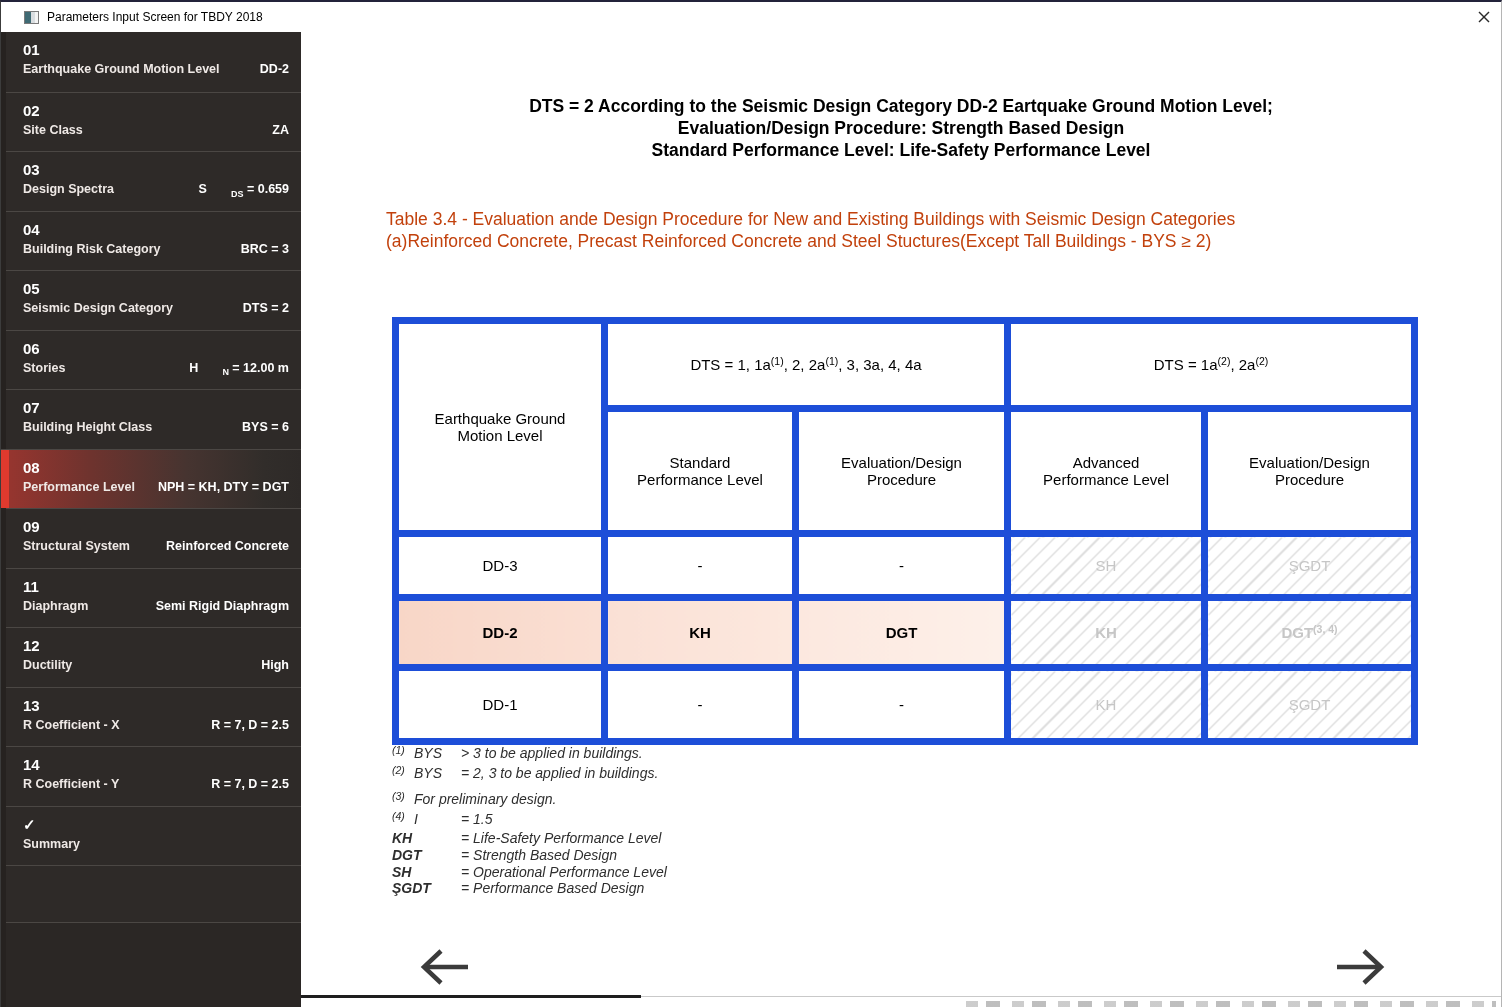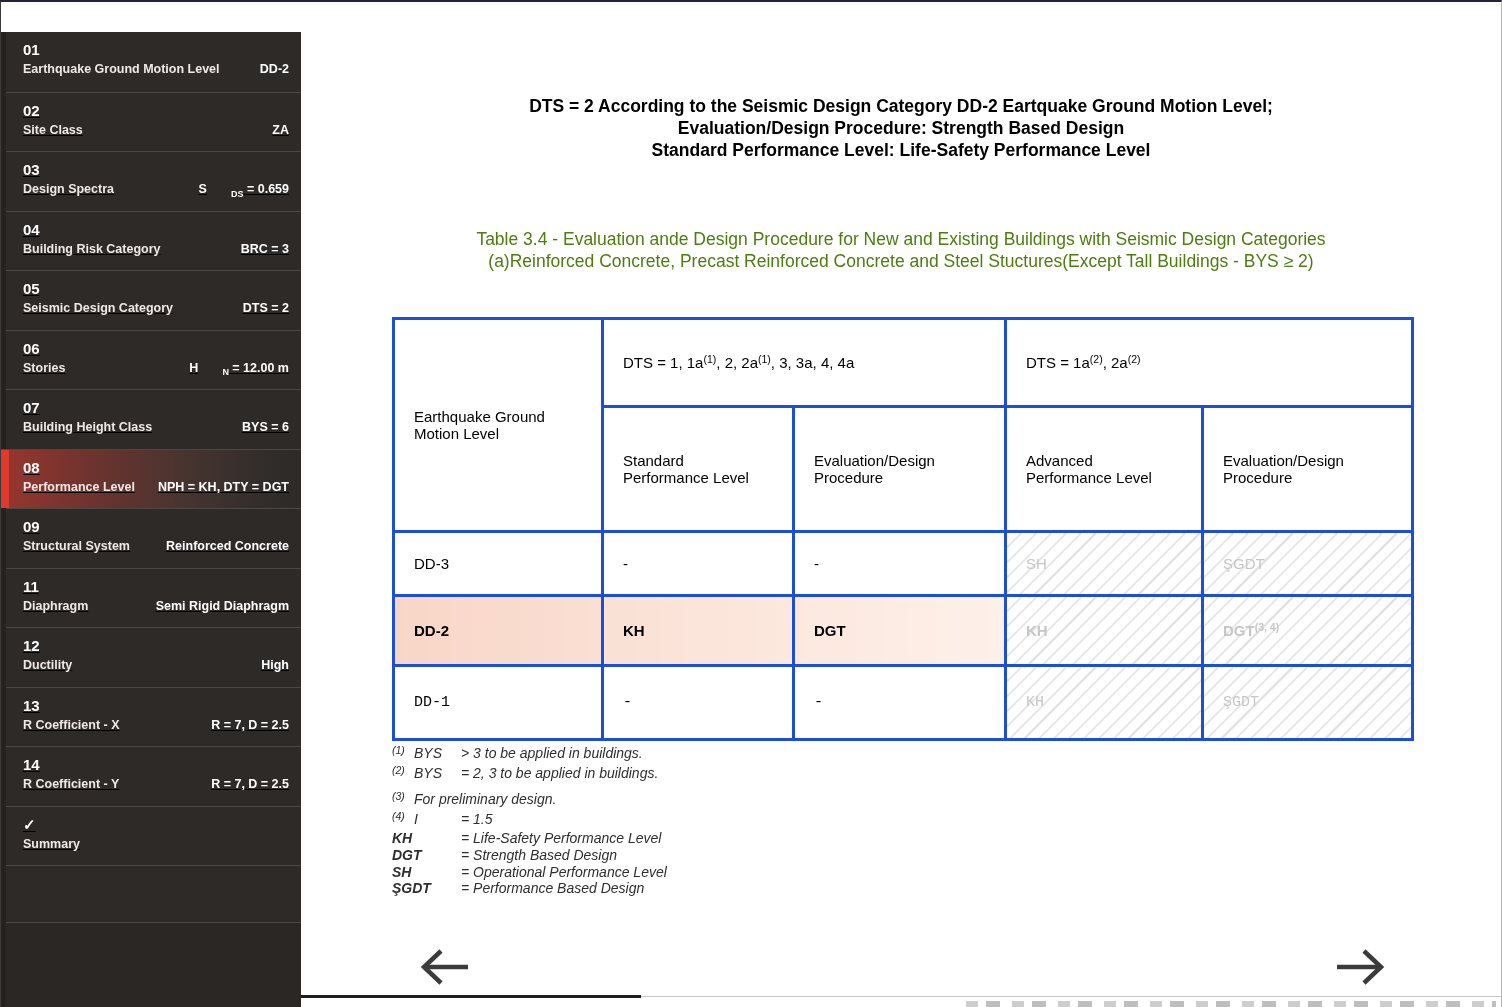--- a/index.html
+++ b/index.html
@@ -12,46 +12,46 @@
   
   .titlebar { position:absolute; top:0; left:0; right:0; height:30px; background:#fff; }
   .app-icon { position:absolute; left:23px; top:9px; width:15px; height:13px; border:1px solid #7a7a7a;
               background:linear-gradient(90deg,#3f6a74 0 50%,#d9dde0 50% 78%,#f4f4f4 78% 100%); }
   .app-title { position:absolute; left:46px; top:8px; font-size:12px; color:#000; white-space:nowrap; }
   .close-btn { position:absolute; right:6px; top:5px; width:22px; height:20px; display:flex; align-items:center; justify-content:center; cursor:pointer; }
 
   
   .sidebar { position:absolute; top:30px; left:0; width:300px; bottom:0; background:#262220; display:flex; flex-direction:column; }
   .sb-item { height:59.5px; margin-left:5px; padding:8px 12px 0 17px; background:#2e2a28; }
-  .sb-item + .sb-item, .sb-gap, .sb-tail { border-top:1px solid #4b4744;text-decoration:underline; }
+  .sb-item + .sb-item, .sb-gap, .sb-tail { border-top:1px solid #4b4744; }
   .sb-item.active { margin-left:0; padding-left:22px;
      background:linear-gradient(90deg,#e03a2e 0,#e03a2e 8px,#96352f 8px,#6e332e 30%,#463430 62%,#312d2a 88%,#2e2a28 100%); }
   .sb-num { font-size:15px; font-weight:bold; color:#fff; line-height:19px; margin-bottom:3px; }
   .sb-row { display:flex; justify-content:space-between; align-items:baseline; font-size:12.5px; font-weight:bold;
             color:#efe9e6; white-space:nowrap; overflow:hidden; }
   .sb-label { flex-shrink:0; }
   .sb-value { color:#fff; margin-left:8px; flex:1; text-align:right; overflow:hidden; }
   .sb-value sub { font-size:9px;margin-left:24px; }
   .sb-gap { height:57px; margin-left:5px; background:#2e2a28; }
   .sb-tail { flex:1; margin-left:5px; background:#2b2725; }
 
   
   .main { position:absolute; left:300px; top:30px; right:0; bottom:0; background:#fff; }
   .heading { position:absolute; left:0; right:0; top:63px; text-align:center; font-size:17.5px; font-weight:bold; color:#000; line-height:22px; }
-  .caption { position:absolute; left:85px; top:176px; width:1030px; text-align:center; font-size:17.5px; color:#4d7c0f; line-height:22px;margin-top:20px; }
+  .caption { position:absolute; left:85px; top:176px; width:1030px; text-align:left; font-size:17.5px; color:#c2410c; line-height:22px; }
 
   
   .tbl-wrap { position:absolute; left:91px; top:285px; }
   table { border-collapse:collapse; table-layout:fixed; width:1019px; border:2px solid #000; }
-  td { border:3px solid #1d4ed8; text-align:left; vertical-align:middle; font-size:15px; color:#000; padding:19px; }
+  td { border:7px solid #1d4ed8; text-align:center; vertical-align:middle; font-size:15px; color:#000; padding:19px; }
   tr.h1 td { height:88px; }
   tr.h2 td { height:125px; }
   tr.r0 td { height:64px; }
   tr.r1 td { height:70px; font-weight:bold; }
-  tr.r2 td { height:74px;font-family:Liberation Mono, monospace; }
+  tr.r2 td { height:74px; }
   td .sup, sup.small { font-size:10.5px; position:relative; top:-5px; }
   td.hatch { background:repeating-linear-gradient(135deg,#fff 0 9px,#dedede 9px 10.5px); color:#c6c6c6; }
   tr.r1 td.pk1 { background:linear-gradient(90deg,#f8d6c7,#fadfd3); }
   tr.r1 td.pk2 { background:linear-gradient(90deg,#fae0d5,#fce8de); }
   tr.r1 td.pk3 { background:linear-gradient(90deg,#fce8df,#fdf0e9); }
 
   
   .footnotes { position:absolute; left:91px; top:712px; font-style:italic; color:#2e2e2e; }
   .fn-line { display:flex; align-items:baseline; line-height:19px; font-size:14px; }
   .fn-line.sp { margin-top:6px; }
@@ -70,20 +70,30 @@
   .be-dark { position:absolute; left:0; top:0; width:340px; height:3px; background:#1e1e1e; }
   .be-line { position:absolute; left:340px; right:0; top:1px; height:1px; background:#c9c9c9; }
   .be-smudge { position:absolute; left:665px; right:5px; bottom:0; height:6px; opacity:.45;
                background:repeating-linear-gradient(90deg,#8f8f8f 0 12px,transparent 12px 20px,#6f6f6f 20px 34px,transparent 34px 46px); }
 </style>
 </head>
 <body>
 
 <div class="screen">
 
+  <div class="titlebar">
+    <span class="app-icon"></span>
+    <span class="app-title">Parameters Input Screen for TBDY 2018</span>
+    <span class="close-btn">
+      <svg width="14" height="14" viewBox="0 0 14 14">
+        <line x1="2" y1="2" x2="12" y2="12" stroke="#2a2a2a" stroke-width="1.4"></line>
+        <line x1="12" y1="2" x2="2" y2="12" stroke="#2a2a2a" stroke-width="1.4"></line>
+      </svg>
+    </span>
+  </div>
 
   <div class="sidebar">
 
     <div class="sb-item">
       <div class="sb-num">01</div>
       <div class="sb-row">
           <span class="sb-label">Earthquake Ground Motion Level</span>
           <span class="sb-value">DD-2</span>
         </div>
     </div>

